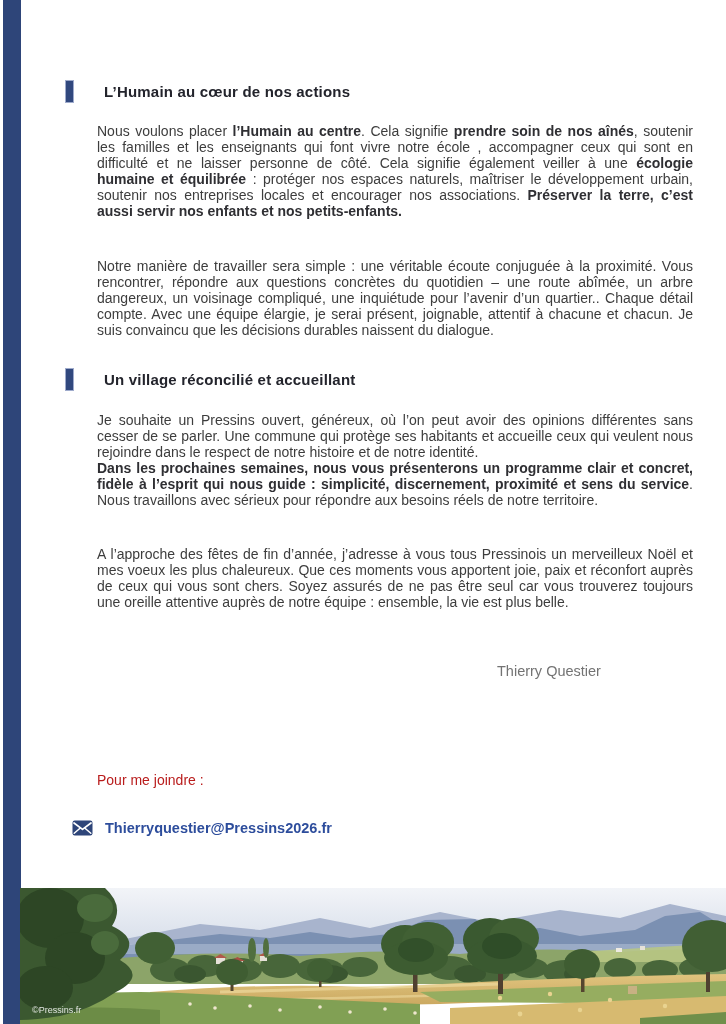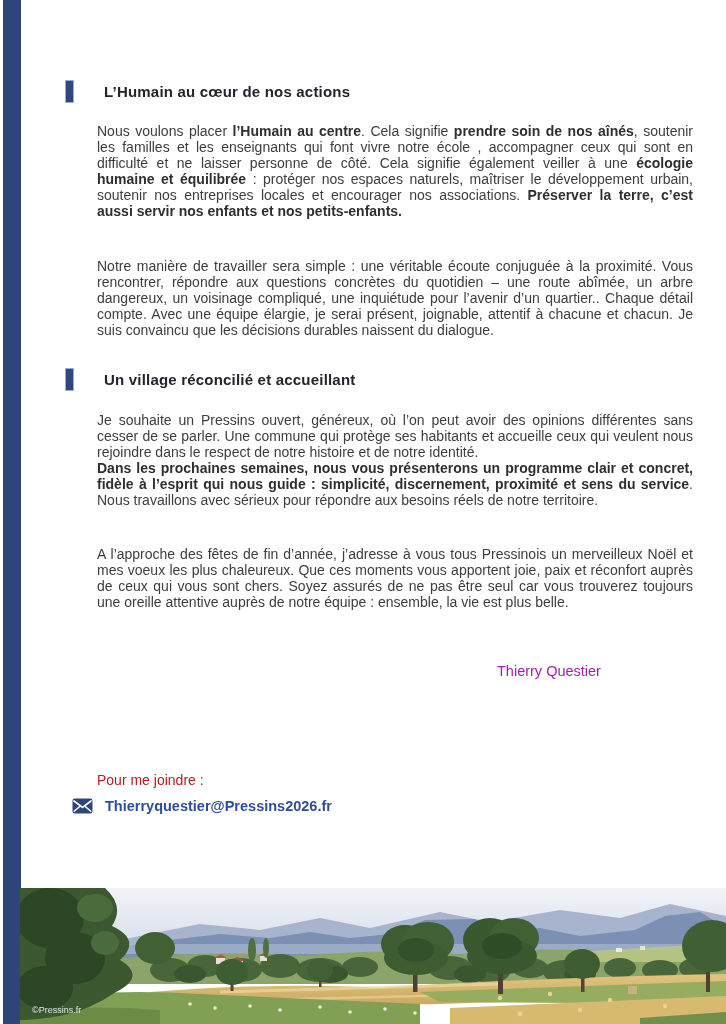--- a/index.html
+++ b/index.html
@@ -24,28 +24,28 @@
     letter-spacing:.2px;white-space:nowrap;
   }
   .para{
     position:absolute;left:97px;width:596px;margin:0;
     font-size:14px;line-height:16px;color:#3d3d3d;
     text-align:justify;
   }
   .para b{color:#2f2f33;}
   .signature{
     position:absolute;left:497px;top:663px;margin:0;
-    font-size:14.5px;color:#a21caf;white-space:nowrap;
+    font-size:14.5px;color:#737373;white-space:nowrap;
   }
   .contact-label{
     position:absolute;left:97px;top:772px;margin:0;
     font-size:14px;color:#b91c1c;
   }
   .email-row{
-    position:absolute;left:72px;top:798px;display:flex;align-items:center;
+    position:absolute;left:72px;top:820px;display:flex;align-items:center;
   }
   .email-icon{flex:0 0 auto;display:block;}
   .email-link{
     margin-left:12px;font-size:14.5px;font-weight:bold;color:#2d4d9c;
     text-decoration:none;white-space:nowrap;
   }
   .photo{
     position:absolute;left:20px;top:888px;width:706px;height:136px;
   }
   .photo svg{display:block;}

